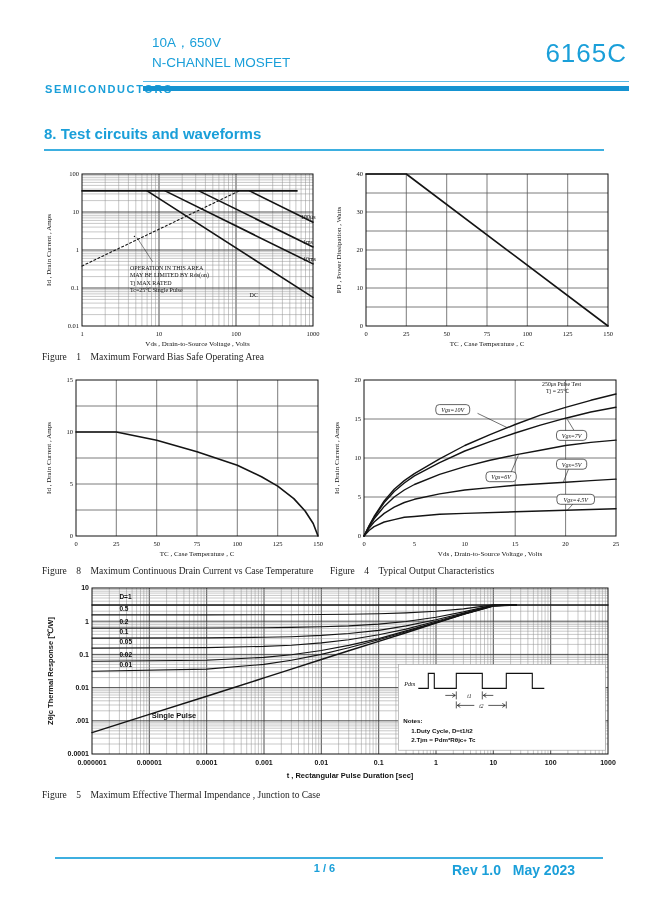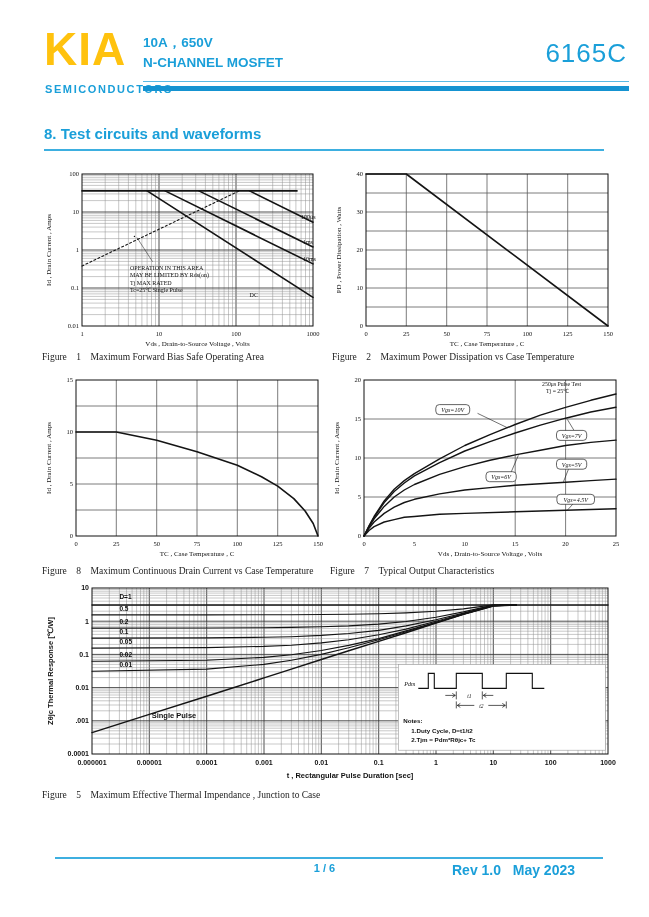--- a/index.html
+++ b/index.html
@@ -2,42 +2,41 @@
 <html><head>
 <meta charset="utf-8">
 <style>
   html,body{margin:0;padding:0;background:#fff;}
   .page{position:relative;width:649px;height:917px;background:#ffffff;overflow:hidden;
         font-family:"Liberation Sans",sans-serif;}
   .logo{position:absolute;left:44px;top:26px;font-size:46px;font-weight:800;
         letter-spacing:1px;color:#ffc20e;line-height:1;}
   .logo-sub{position:absolute;left:45px;top:83px;font-size:11px;font-weight:700;
         letter-spacing:1.6px;color:#1a9fd9;}
-  .spec{position:absolute;left:143px;top:33px;color:#1a9fd9;font-weight:700;
+  .spec{position:absolute;left:152px;top:33px;color:#1a9fd9;font-weight:400;
         font-size:13.5px;line-height:1.45;}
   .part{position:absolute;right:22px;top:38px;width:200px;text-align:right;
         color:#1a9fd9;font-size:26px;font-weight:500;letter-spacing:1px;}
   .hr-thin{position:absolute;left:143px;top:81px;width:486px;height:1px;background:#59b9e4;}
   .hr-thick{position:absolute;left:143px;top:86px;width:486px;height:5px;background:#1593d1;}
   .sect{position:absolute;left:44px;top:125px;font-size:15px;font-weight:700;color:#1a9fd9;text-align:right;}
   .sect-rule{position:absolute;left:44px;top:149px;width:560px;height:1.5px;background:#3dafe0;}
   .fig{position:absolute;}
   .cap{position:absolute;font-family:"Liberation Serif",serif;font-size:9.5px;color:#1c1c1c;
        text-align:left;white-space:pre;}
   .foot-rule{position:absolute;left:55px;top:857px;width:548px;height:1.5px;background:#3dafe0;}
   .page-num{position:absolute;left:0;right:0;top:862px;text-align:center;
        color:#1a9fd9;font-weight:700;font-size:11px;}
   .rev{position:absolute;right:74px;top:862px;color:#1a9fd9;font-weight:700;font-size:14px;white-space:pre;}
 </style>
 </head>
 <body>
 
 <div class="page">
 
-  <div class="logo">KIA</div>
   <div class="logo-sub">SEMICONDUCTORS</div>
   <div class="spec">
     <div>10A，650V</div>
     <div>N-CHANNEL MOSFET</div>
   </div>
   <div class="part">6165C</div>
   <div class="hr-thin"></div>
   <div class="hr-thick"></div>
 
   <div class="sect">8. Test circuits and waveforms</div>
@@ -159,21 +158,20 @@
       <text x="276.0" y="167.5" font-family="Liberation Serif, serif" font-size="6.5" font-weight="400" fill="#111" text-anchor="middle">150</text>
       <text x="31.0" y="160.4" font-family="Liberation Serif, serif" font-size="6.5" font-weight="400" fill="#111" text-anchor="end">0</text>
       <text x="31.0" y="122.4" font-family="Liberation Serif, serif" font-size="6.5" font-weight="400" fill="#111" text-anchor="end">10</text>
       <text x="31.0" y="84.4" font-family="Liberation Serif, serif" font-size="6.5" font-weight="400" fill="#111" text-anchor="end">20</text>
       <text x="31.0" y="46.4" font-family="Liberation Serif, serif" font-size="6.5" font-weight="400" fill="#111" text-anchor="end">30</text>
       <text x="31.0" y="8.4" font-family="Liberation Serif, serif" font-size="6.5" font-weight="400" fill="#111" text-anchor="end">40</text>
       <text x="155.0" y="178.0" font-family="Liberation Serif, serif" font-size="7" font-weight="400" fill="#111" text-anchor="middle">TC , Case Temperature , C</text>
       <text transform="translate(9,82) rotate(-90)" font-family="Liberation Serif, serif" font-size="7" font-weight="400" fill="#111" text-anchor="middle">PD , Power Dissipation  ,  Watts</text>
       <polyline points="34.0,6.0 74.3,6.0 276.0,158.0" fill="none" stroke="#141414" stroke-width="1.6" stroke-linejoin="round" stroke-linecap="round"></polyline>
     </svg>
-  <div class="cap" style="left:332px;top:352px;width:292px">Figure    2    Maximum Power Dissipation vs Case Temperature</div>
 
   <svg class="fig" style="left:42px;top:374px" width="292" height="196">
       <line x1="74.3" y1="6.0" x2="74.3" y2="162.0" stroke="#5a5a5a" stroke-width="0.8"></line>
       <line x1="114.7" y1="6.0" x2="114.7" y2="162.0" stroke="#5a5a5a" stroke-width="0.8"></line>
       <line x1="155.0" y1="6.0" x2="155.0" y2="162.0" stroke="#5a5a5a" stroke-width="0.8"></line>
       <line x1="195.3" y1="6.0" x2="195.3" y2="162.0" stroke="#5a5a5a" stroke-width="0.8"></line>
       <line x1="235.7" y1="6.0" x2="235.7" y2="162.0" stroke="#5a5a5a" stroke-width="0.8"></line>
       <line x1="34.0" y1="136.0" x2="276.0" y2="136.0" stroke="#5a5a5a" stroke-width="0.8"></line>
       <line x1="34.0" y1="110.0" x2="276.0" y2="110.0" stroke="#5a5a5a" stroke-width="0.8"></line>
       <line x1="34.0" y1="84.0" x2="276.0" y2="84.0" stroke="#5a5a5a" stroke-width="0.8"></line>
@@ -233,21 +231,21 @@
       <text x="241.6" y="63.7" font-family="Liberation Serif, serif" font-size="6" font-weight="400" font-style="italic" fill="#111" text-anchor="middle">Vgs=7V</text>
       <rect x="156.0" y="97.7" width="30.2" height="10" rx="3.5" fill="#fff" stroke="#222" stroke-width="0.7"></rect>
       <text x="171.1" y="105.0" font-family="Liberation Serif, serif" font-size="6" font-weight="400" font-style="italic" fill="#111" text-anchor="middle">Vgs=6V</text>
       <rect x="226.5" y="85.2" width="30.2" height="10" rx="3.5" fill="#fff" stroke="#222" stroke-width="0.7"></rect>
       <text x="241.6" y="92.5" font-family="Liberation Serif, serif" font-size="6" font-weight="400" font-style="italic" fill="#111" text-anchor="middle">Vgs=5V</text>
       <rect x="226.9" y="120.3" width="37.6" height="10" rx="3.5" fill="#fff" stroke="#222" stroke-width="0.7"></rect>
       <text x="245.7" y="127.6" font-family="Liberation Serif, serif" font-size="6" font-weight="400" font-style="italic" fill="#111" text-anchor="middle">Vgs=4.5V</text>
       <text x="231.6" y="11.5" font-family="Liberation Serif, serif" font-size="5.8" font-weight="400" fill="#111" text-anchor="middle">250μs Pulse Test</text>
       <text x="227.5" y="19.3" font-family="Liberation Serif, serif" font-size="5.8" font-weight="400" fill="#111" text-anchor="middle">Tj = 25℃</text>
     </svg>
-  <div class="cap" style="left:330px;top:566px;width:300px">Figure    7    Typical Output Characteristics</div>
+  <div class="cap" style="left:330px;top:566px;width:300px">Figure    4    Typical Output Characteristics</div>
 
   <svg class="fig" style="left:42px;top:582px" width="578" height="212">
       <line x1="67.3" y1="6.0" x2="67.3" y2="172.0" stroke="#909090" stroke-width="0.5"></line>
       <line x1="77.4" y1="6.0" x2="77.4" y2="172.0" stroke="#909090" stroke-width="0.5"></line>
       <line x1="84.5" y1="6.0" x2="84.5" y2="172.0" stroke="#909090" stroke-width="0.5"></line>
       <line x1="90.1" y1="6.0" x2="90.1" y2="172.0" stroke="#909090" stroke-width="0.5"></line>
       <line x1="94.6" y1="6.0" x2="94.6" y2="172.0" stroke="#909090" stroke-width="0.5"></line>
       <line x1="98.5" y1="6.0" x2="98.5" y2="172.0" stroke="#909090" stroke-width="0.5"></line>
       <line x1="101.8" y1="6.0" x2="101.8" y2="172.0" stroke="#909090" stroke-width="0.5"></line>
       <line x1="104.7" y1="6.0" x2="104.7" y2="172.0" stroke="#909090" stroke-width="0.5"></line>

